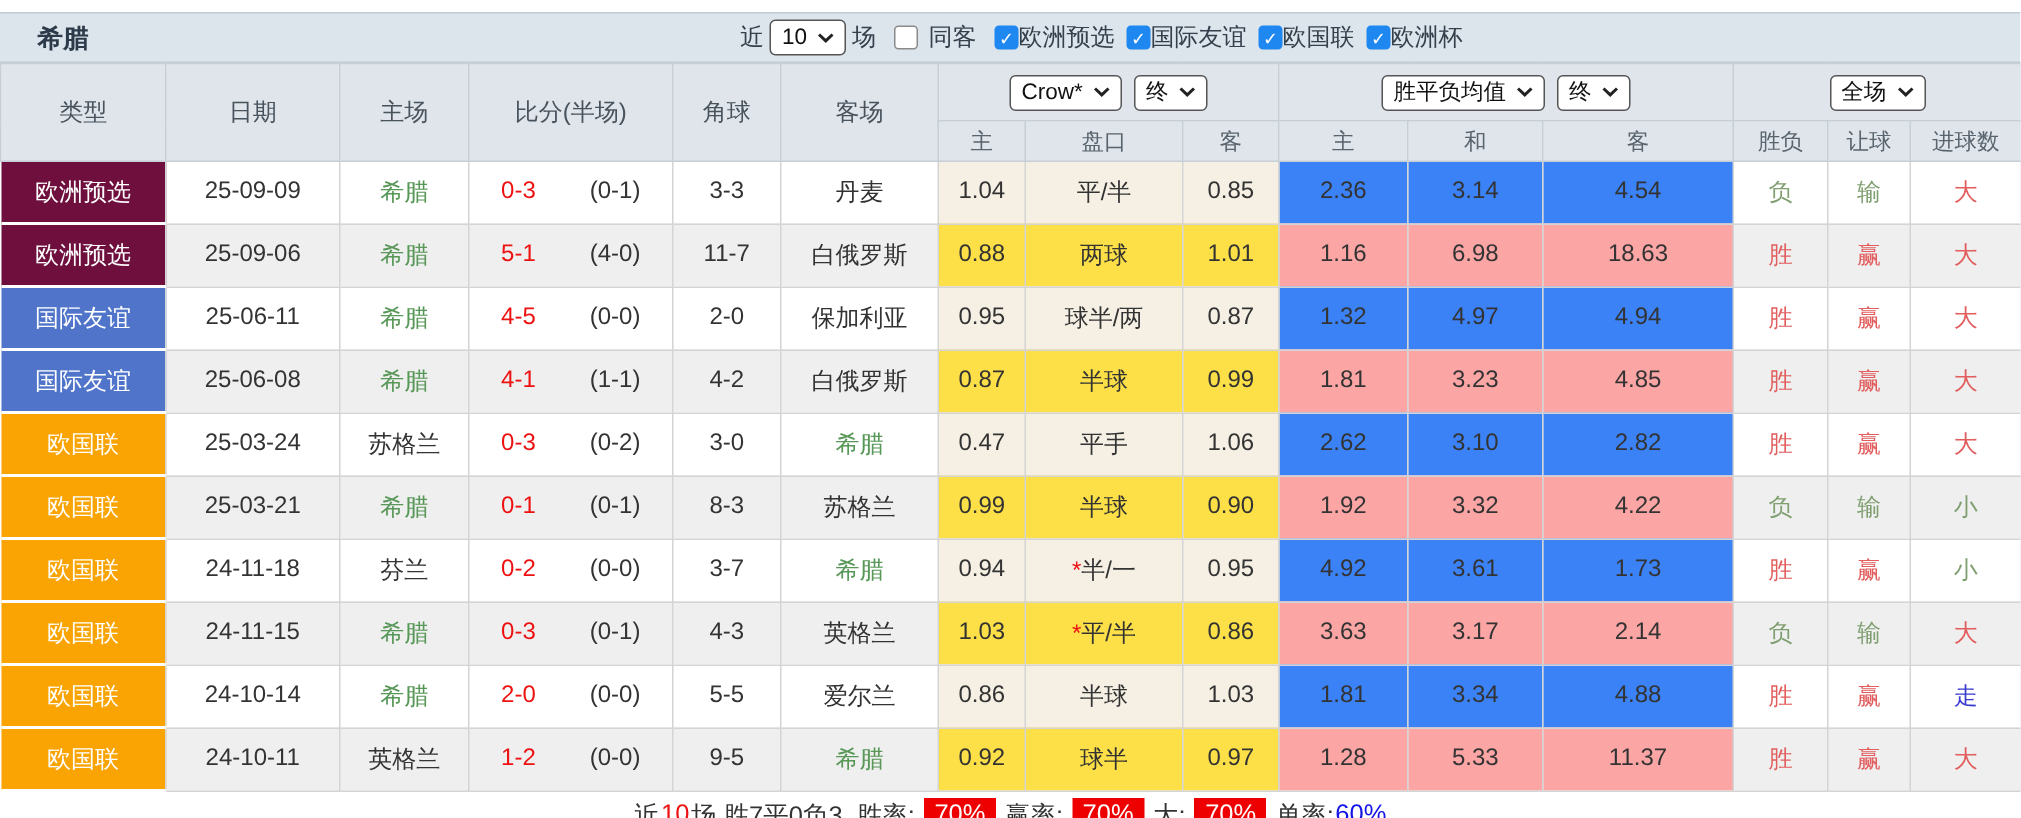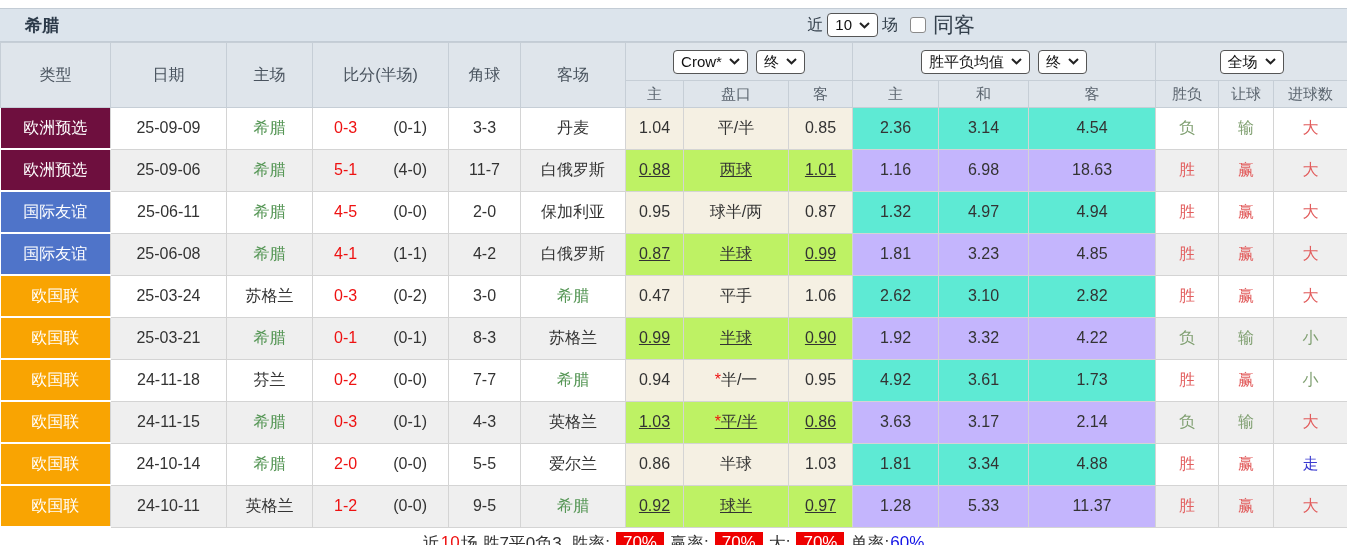--- a/index.html
+++ b/index.html
@@ -13,36 +13,36 @@
   .top-controls{margin-left:auto;margin-right:372px;display:flex;align-items:center;gap:4px;font-size:16px;color:#34404c;}
 
   .sel{display:inline-flex;align-items:center;gap:7px;background:#fff;border:1px solid #555;border-radius:4px;
        padding:2px 7px;font-size:15px;color:#111;cursor:pointer;line-height:18px;white-space:nowrap;}
   .sel svg{display:block;}
 
   .cbx{display:inline-block;width:16px;height:16px;border-radius:3px;box-sizing:border-box;vertical-align:middle;
        margin:0 3px 0 8px;cursor:pointer;}
   .cbx.off{background:#fff;border:1px solid #8a8a8a;}
   .cbx.on{background:#1f87f0;border:1px solid #1f87f0;color:#fff;font-size:12px;font-weight:bold;text-align:center;line-height:16px;margin-right:0;}
-  .filter-label{font-size:21px;color:#34404c;}
+  .filter-label{font-size:16px;color:#34404c;}
 
   
   table{border-collapse:collapse;table-layout:fixed;width:1347px;}
   th{background:#dfe5eb;color:#49535e;font-weight:normal;font-size:16px;border:1px solid #c6ced6;padding:0;}
   thead .grp{border-bottom:1px solid #c6ced6;height:37px;}
   thead .sub th{height:26px;font-size:15px;color:#5a646e;}
   thead th.span2{height:64px;}
   .grp-inner{display:flex;align-items:center;justify-content:center;gap:8px;}
 
   td{border:1px solid #d4d4d4;height:40px;text-align:center;font-size:16px;padding:0;background:#fff;}
   tr.even td{background:#efefef;}
   td.crow{background:#f5f0e3;}
-  tr.even td.crow{background:#bef264;text-decoration:underline;}
-  td.avg{background:#5eead4;}
-  tr.even td.avg{background:#c4b5fd;}
+  tr.even td.crow{background:#fde047;}
+  td.avg{background:#3b82f6;}
+  tr.even td.avg{background:#fca5a5;}
   td.league{color:#fff;font-size:16px;border-left:none;border-right-color:#d4d4d4;border-top:2px solid #fff;border-bottom:2px solid #fff;}
   tr:first-child td.league{border-top:none;}
   td.team-green{color:#579757;}
   .score-main{color:#ee1111;}
   .score-half{color:#333;margin-left:36px;}
   .star{color:#ee1111;}
 
   
   .footer{height:30px;display:flex;align-items:center;justify-content:center;font-size:17px;color:#333;gap:1px;}
   .footer .red-txt{color:#ee1111;}
@@ -60,20 +60,21 @@
       <span>近</span>
       <span class="sel">
         <span>10</span>
         <svg width="11" height="7" viewBox="0 0 11 7">
             <polyline points="1,1 5.5,5.3 10,1" fill="none" stroke="#222" stroke-width="2"></polyline>
           </svg>
       </span>
       <span>场</span>
       <span class="cbx off"></span>
       <span class="filter-label">同客</span>
+      <span id="filter-group"><span class="cbx on">✓</span><span class="filter-label">欧洲预选</span><span class="cbx on">✓</span><span class="filter-label">国际友谊</span><span class="cbx on">✓</span><span class="filter-label">欧国联</span><span class="cbx on">✓</span><span class="filter-label">欧洲杯</span></span>
     </div>
   </div>
 
   <table>
     <colgroup>
       <col style="width:110px">
         <col style="width:116px">
         <col style="width:86px">
         <col style="width:136px">
       <col style="width:72px">
@@ -252,21 +253,21 @@
           <td class="avg">4.22</td>
           <td style="color: rgb(127, 159, 112);">负</td>
           <td style="color: rgb(127, 159, 112);">输</td>
           <td style="color: rgb(127, 159, 112);">小</td>
         </tr>
         <tr>
           <td class="league" style="background: rgb(249, 164, 2);">欧国联</td>
           <td>24-11-18</td>
           <td>芬兰</td>
           <td><span class="score-main">0-2</span><span class="score-half">(0-0)</span></td>
-          <td>7-7</td>
+          <td>3-7</td>
           <td class="team-green">希腊</td>
           <td class="crow">0.94</td>
           <td class="crow"><span class="star">*</span>半/一</td>
           <td class="crow">0.95</td>
           <td class="avg">4.92</td>
           <td class="avg">3.61</td>
           <td class="avg">1.73</td>
           <td style="color: rgb(226, 93, 93);">胜</td>
           <td style="color: rgb(226, 93, 93);">赢</td>
           <td style="color: rgb(127, 159, 112);">小</td>

